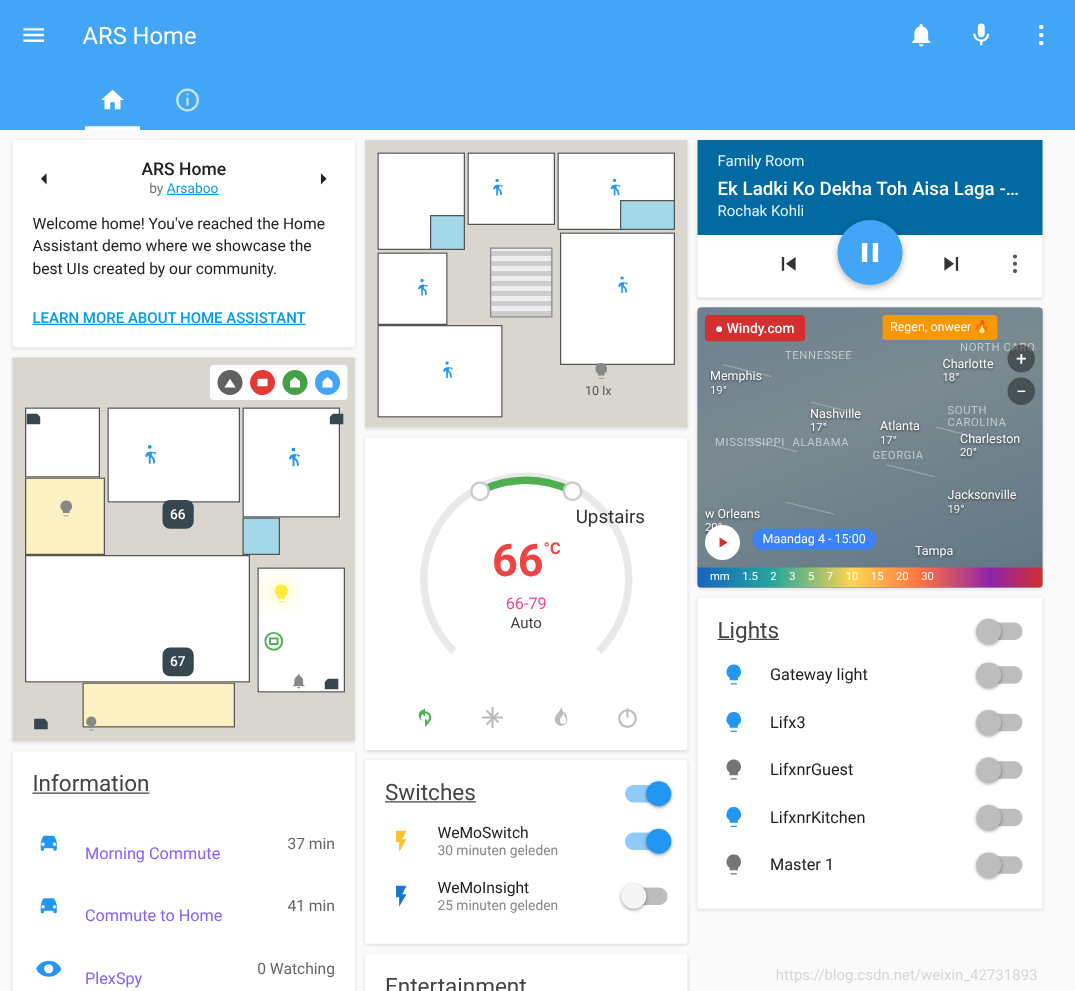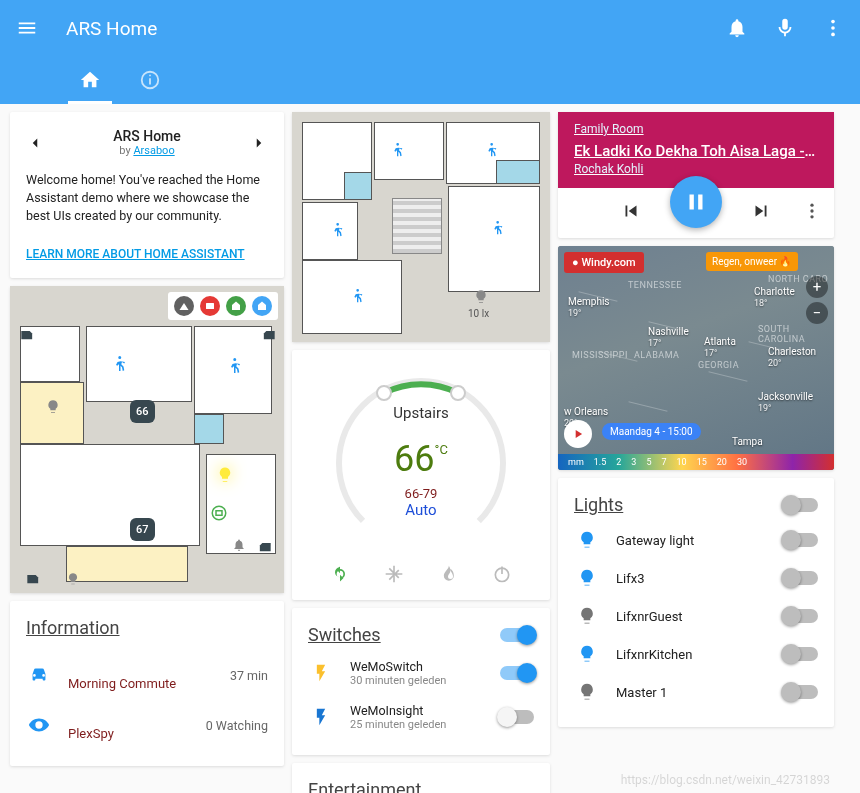--- a/index.html
+++ b/index.html
@@ -44,52 +44,52 @@
   .walk svg { fill:#2196f3; }
   .cam { position:absolute; width:20px; height:20px; }
   .bulb-y { filter: drop-shadow(0 0 8px #ffeb3b); }
   .luxlbl { position:absolute; font-size:10px; color:#555; }
 
   .section-title { font-size:18px; color:#444; margin-bottom: 12px; text-decoration: underline; }
   .info-row, .sw-row, .lt-row { display:flex; align-items:center; gap:16px; padding:9px 0; }
   .sw-row { padding:8px 0; }
   .lt-row { padding:9px 0; }
   .info-row .ic, .sw-row .ic, .lt-row .ic { width:26px; display:flex; justify-content:center; color:#2196f3; }
-  .info-row .lbl { flex:1; font-size:13px; color:#7f1d1d;margin-top:17px; }
+  .info-row .lbl { flex:1; font-size:13px; color:#8b5cf6;margin-top:17px; }
   .info-row .val { font-size:12.5px; color:#666; }
   .sw-row .txt { flex:1; }
   .sw-row .txt .l1 { font-size:12.5px; }
   .sw-row .txt .l2 { font-size:11px; color:#888; }
   .lt-row .lbl { flex:1; font-size:13px; }
   .lt-head { display:flex; align-items:center; justify-content:space-between; margin-bottom:6px; }
   .lt-head .section-title { margin-bottom:0; }
 
   .toggle { position:relative; width:34px; height:14px; border-radius:7px; background:#bdbdbd; }
   .toggle::after { content:""; position:absolute; top:-3px; width:20px; height:20px; border-radius:50%; background:#fafafa; box-shadow:0 1px 3px rgba(0,0,0,.4); }
   .toggle.off::after { left:-3px; background:#bdbdbd; }
   .toggle.offw::after { left:-3px; background:#f5f5f5; }
   .toggle.on { background:#90caf9; }
   .toggle.on::after { right:-3px; background:#2196f3; }
 
   
   .thermo { display:flex; flex-direction:column; align-items:center; padding:18px 16px 12px; }
   .dial { position:relative; width:190px; height:190px; }
   .dial svg { position:absolute; top:0; left:0; }
   .dial .inner { position:absolute; top:36px; left:0; right:0; text-align:center; }
-  .dial .zone { font-size:15px; color:#333; margin-bottom:16px; }
-  .dial .tmp { font-size:36px; color:#4d7c0f; font-weight:400; }
+  .dial .zone { font-size:15px; color:#333; margin-bottom:6px;text-align:right; }
+  .dial .tmp { font-size:36px; color:#ef4444; font-weight:700; }
   .dial .unit { font-size:13px; vertical-align: top; position:relative; top:4px; }
-  .dial .rng { font-size:13px; color:#7f1d1d; margin-top:6px; }
-  .dial .mode { font-size:15px; color:#1d4ed8; }
+  .dial .rng { font-size:13px; color:#ec4899; margin-top:6px; }
+  .dial .mode { font-size:12px; color:#404040; }
   .hvac-btns { display:flex; gap:34px; margin-top:6px; color:#bbb; }
   .hvac-btns .active { color:#4caf50; }
 
   
   .media-card { padding:0; }
-  .media-head { background:#be185d; color:#fff; padding:10px 16px 12px;text-decoration:underline; }
+  .media-head { background:#0369a1; color:#fff; padding:10px 16px 12px; }
   .media-head .room { font-size:12px; background:none; border:none; padding:0; margin-bottom:6px; color:#e3f2fd; }
   .media-head .track { font-size:15px; font-weight:500; white-space:nowrap; overflow:hidden; text-overflow:ellipsis; }
   .media-head .artist { font-size:12px; color:#e3f2fd; margin-top:2px; }
   .media-ctl { display:flex; align-items:center; justify-content:center; gap:28px; padding:10px 8px; position:relative; }
   .media-ctl .more { position:absolute; right:12px; }
   .pausebtn { width:52px; height:52px; border-radius:50%; background:#42a5f5; display:flex; align-items:center; justify-content:center; margin-top:-22px; box-shadow:0 2px 6px rgba(0,0,0,.3); }
 
   
   .windy { padding:0; height:224px; position:relative; background:#6b7b87; color:#fff; overflow:hidden; border-radius:3px; }
   .windy .brand { position:absolute; top:6px; left:6px; font-size:11px; background:#d32f2f; padding:4px 8px; border-radius:3px; font-weight:500; }
@@ -269,20 +269,29 @@
             <svg width="22" height="22" viewBox="0 0 24 24" fill="#2196f3">
               <path d="M5 11l1.5-4.5A2 2 0 0 1 8.4 5h7.2a2 2 0 0 1 1.9 1.5L19 11v6a1 1 0 0 1-1 1h-1a1 1 0 0 1-1-1v-1H8v1a1 1 0 0 1-1 1H6a1 1 0 0 1-1-1Zm2 3a1.5 1.5 0 1 0-1.5-1.5A1.5 1.5 0 0 0 7 14m10 0a1.5 1.5 0 1 0-1.5-1.5A1.5 1.5 0 0 0 17 14"></path>
             </svg>
           </span>
         <span class="lbl">Morning Commute</span>
         <span class="val">37 min</span>
       </div>
       <div class="info-row">
         <span class="ic">
             <svg width="22" height="22" viewBox="0 0 24 24" fill="#2196f3">
+              <path d="M5 11l1.5-4.5A2 2 0 0 1 8.4 5h7.2a2 2 0 0 1 1.9 1.5L19 11v6a1 1 0 0 1-1 1h-1a1 1 0 0 1-1-1v-1H8v1a1 1 0 0 1-1 1H6a1 1 0 0 1-1-1Zm2 3a1.5 1.5 0 1 0-1.5-1.5A1.5 1.5 0 0 0 7 14m10 0a1.5 1.5 0 1 0-1.5-1.5A1.5 1.5 0 0 0 17 14"></path>
+            </svg>
+          </span>
+        <span class="lbl">Commute to Home</span>
+        <span class="val">41 min</span>
+      </div>
+      <div class="info-row">
+        <span class="ic">
+            <svg width="22" height="22" viewBox="0 0 24 24" fill="#2196f3">
               <path d="M12 5C7 5 2.7 8.1 1 12c1.7 3.9 6 7 11 7s9.3-3.1 11-7c-1.7-3.9-6-7-11-7m0 11a4 4 0 1 1 4-4 4 4 0 0 1-4 4"></path>
             </svg>
           </span>
         <span class="lbl">PlexSpy</span>
         <span class="val">0 Watching</span>
       </div>
     </div>
   </div>
 
   <div class="col col2">

